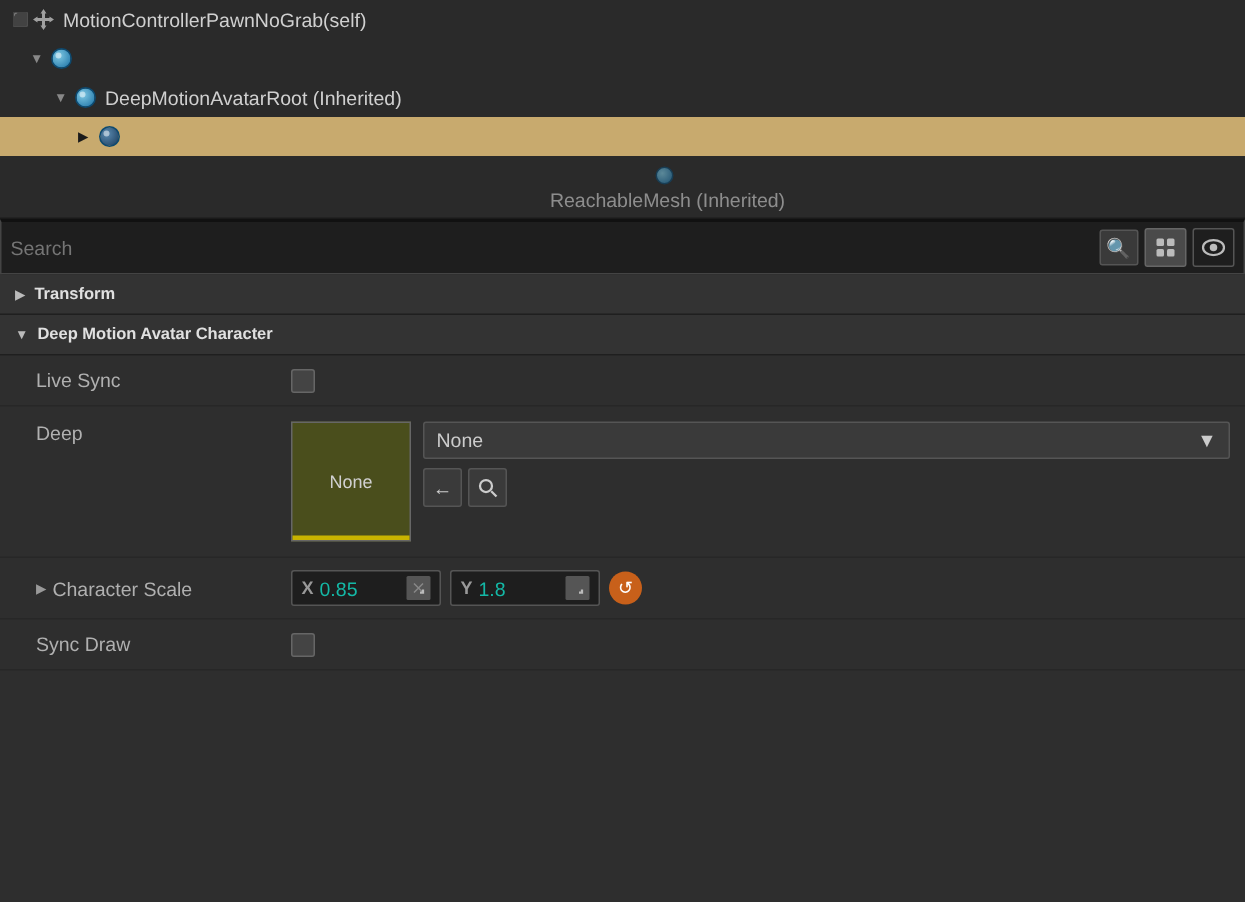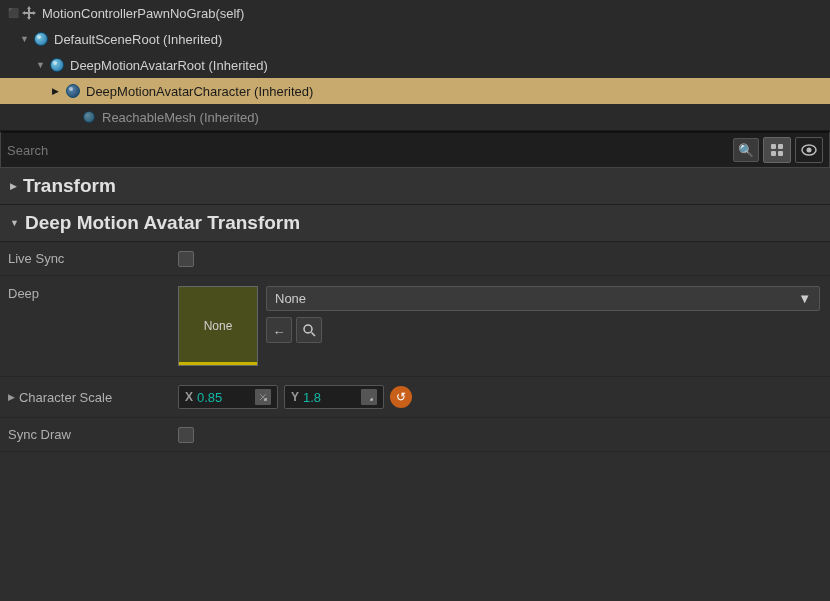--- a/index.html
+++ b/index.html
@@ -38,20 +38,21 @@
       white-space: nowrap;
     }
 
     .tree-item.selected {
       background: #c8aa6e;
       color: #1a1a1a;
     }
 
     .tree-item.dim {
       opacity: 0.7;
+      flex-direction: column;
     }
 
     .tree-arrow {
       display: inline-block;
       width: 12px;
       font-size: 9px;
       color: #888;
       flex-shrink: 0;
     }
 
@@ -177,30 +178,30 @@
       user-select: none;
     }
 
     .section-arrow {
       font-size: 9px;
       margin-right: 6px;
       color: #bbb;
     }
 
     .section-title {
-      font-size: 19px;
+      font-size: 11px;
       font-weight: bold;
       color: #e0e0e0;
     }
 
     
     .prop-row {
       display: flex;
       align-items: center;
-      padding: 8px 10px 8px 8px;
+      padding: 8px 10px 8px 24px;
       border-bottom: 1px solid #272727;
       min-height: 34px;
     }
 
     .prop-label {
       width: 170px;
       flex-shrink: 0;
       color: #b0b0b0;
       font-size: 13px;
     }
@@ -390,37 +391,35 @@
           </svg>
         </span>
         <span>MotionControllerPawnNoGrab(self)</span>
       </div>
 
       <div class="tree-item indent-1">
         <span class="tree-arrow">▼</span>
         <span class="tree-icon">
           <div class="icon-sphere"></div>
         </span>
-        <span>DefaultSceneRoot (Inherited)</span>
       </div>
 
       <div class="tree-item indent-2">
         <span class="tree-arrow">▼</span>
         <span class="tree-icon">
           <div class="icon-sphere"></div>
         </span>
         <span>DeepMotionAvatarRoot (Inherited)</span>
       </div>
 
       <div class="tree-item indent-3 selected">
         <span class="tree-arrow">▶</span>
         <span class="tree-icon">
           <div class="icon-sphere" style="background: radial-gradient(circle at 35% 35%, #5a8ab0, #1a3a5a);"></div>
         </span>
-        <span>DeepMotionAvatarCharacter (Inherited)</span>
       </div>
 
       <div class="tree-item indent-4 dim" style="opacity:0.6;">
         <span class="tree-arrow"></span>
         <span class="tree-icon">
           <div class="icon-sphere-sm"></div>
         </span>
         <span>ReachableMesh (Inherited)</span>
       </div>
 
@@ -448,21 +447,21 @@
 
   <div class="details">
 
     <div class="section-header">
       <span class="section-arrow">▶</span>
       <span class="section-title">Transform</span>
     </div>
 
     <div class="section-header">
       <span class="section-arrow">▼</span>
-      <span class="section-title">Deep Motion Avatar Transform</span>
+      <span class="section-title">Deep Motion Avatar Character</span>
     </div>
 
     <div class="prop-row">
       <div class="prop-label">Live Sync</div>
       <div class="prop-control">
         <div class="checkbox"></div>
       </div>
     </div>
 
     <div class="prop-row" style="align-items: flex-start; padding-top: 10px; padding-bottom: 10px;">

